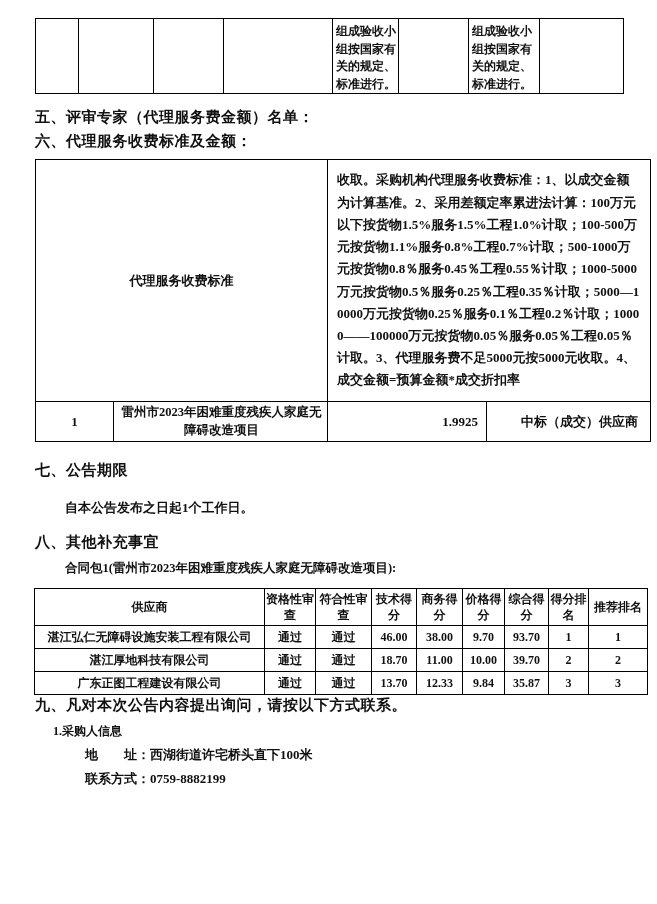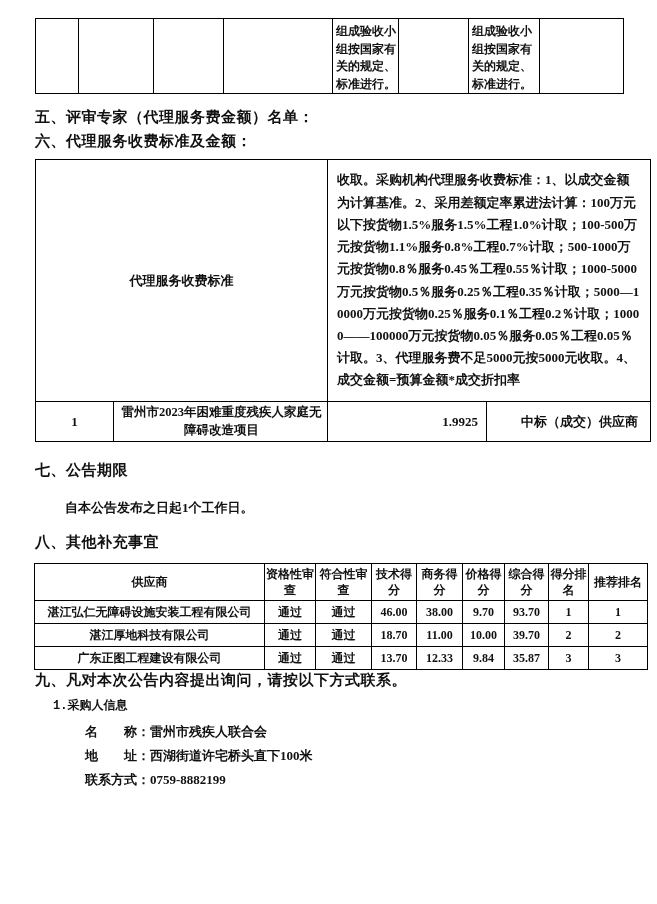--- a/index.html
+++ b/index.html
@@ -53,21 +53,21 @@
   .t2 .cell-num { text-align: center; }
   .t2 .cell-name { text-align: center; padding: 2px 4px 2px 6px; line-height: 17.5px; font-size: 12.5px; }
   .t2 .cell-amount { text-align: right; padding-right: 8px; }
   .t2 .cell-target { text-align: center; padding-left: 23px; }
 
   
   .t3 { margin-left: 34px; width: 613px; font-size: 12px; text-align: center; margin-top: 11px; padding-left: 36px; }
   .t3 th { height: 37px; line-height: 16px; padding: 2px 1px; vertical-align: middle; }
   .t3 td { height: 23px; vertical-align: middle; padding: 0 1px; }
 
-  .s9sub { font-size: 12px; margin: 8px 0 0 53px; line-height: 16px; font-family: Liberation Mono, monospace; }
+  .s9sub { font-size: 12px; margin: 8px 0 0 53px; line-height: 16px; }
   .contact { font-size: 13px; margin: 7px 0 0 85px; line-height: 17px; }
 </style>
 </head>
 <body>
 
 <div class="page">
 
   <table class="t1">
     <colgroup>
       <col style="width:43px">
@@ -115,20 +115,21 @@
       <td class="cell-amount">1.9925</td>
       <td class="cell-target">中标（成交）供应商</td>
     </tr>
   </tbody>
     </table>
 
   <div class="h" style="margin-top:18px">七、公告期限</div>
   <div class="sub" style="margin-top:19px">自本公告发布之日起1个工作日。</div>
 
   <div class="h" style="margin-top:16px">八、其他补充事宜</div>
+  <div class="sub" style="margin-top:8px; font-size:12.5px">合同包1(雷州市2023年困难重度残疾人家庭无障碍改造项目):</div>
 
   <table class="t3">
     <colgroup>
       <col style="width:230px">
         <col style="width:51px">
         <col style="width:56px">
         <col style="width:45px">
       <col style="width:46px">
         <col style="width:42px">
         <col style="width:44px">
@@ -178,17 +179,16 @@
       <td>9.84</td>
       <td>35.87</td>
       <td>3</td>
       <td>3</td>
     </tr>
   </tbody>
     </table>
 
   <div class="h" style="">九、凡对本次公告内容提出询问，请按以下方式联系。</div>
   <div class="s9sub">1.采购人信息</div>
-  <div class="contact" style="margin-top:9px"><span>名　　称：</span><span>雷州市残疾人联合会</span></div>
   <div class="contact"><span>地　　址：</span><span>西湖街道许宅桥头直下100米</span></div>
   <div class="contact"><span>联系方式：</span><span>0759-8882199</span></div>
 
 </div>
 
 </body></html>

